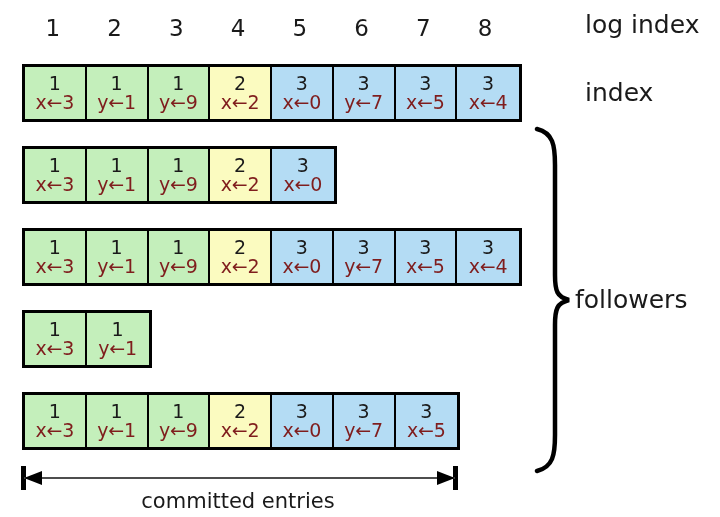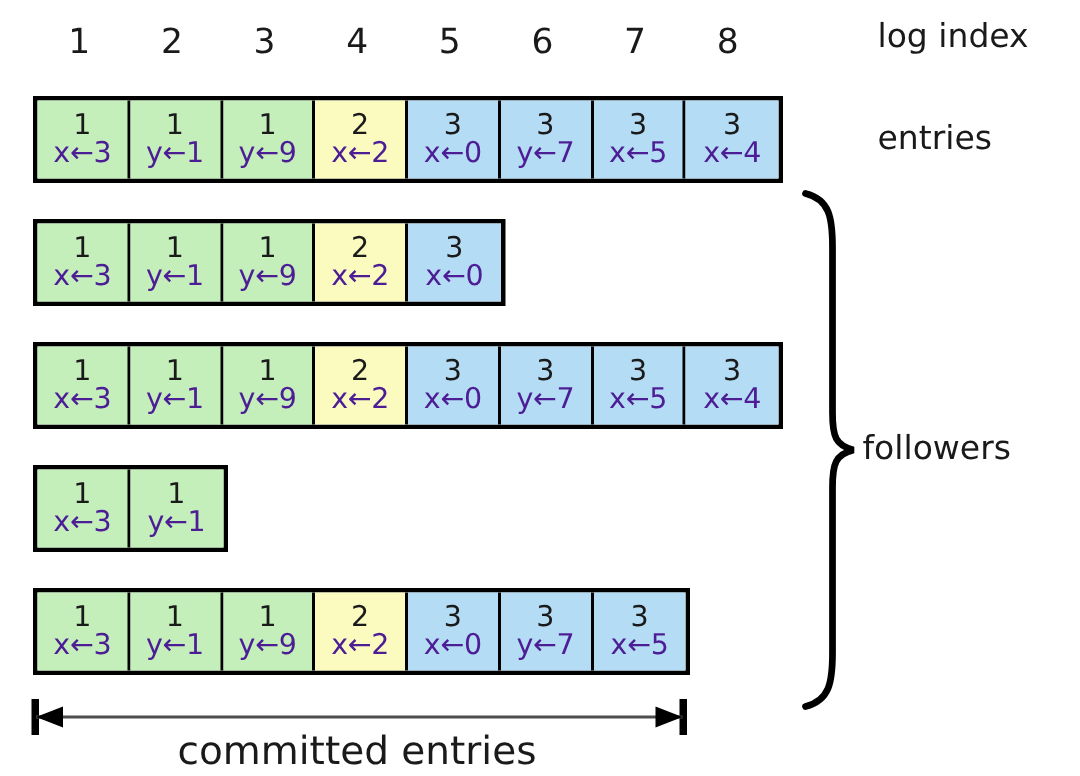--- a/index.html
+++ b/index.html
@@ -30,21 +30,21 @@
     text-align: center;
     font-size: 23px;
     line-height: 28px;
     color: #1a1a1a;
     white-space: nowrap;
   }
 
   
   .side-label {
     position: absolute;
-    font-size: 22px;
+    font-size: 25px;
     line-height: 26px;
     color: #1a1a1a;
     white-space: nowrap;
   }
 
   
   .log-row {
     position: absolute;
     display: flex;
     height: 58px;
@@ -71,38 +71,38 @@
 
   .cell-term {
     font-size: 19px;
     line-height: 20px;
     color: #1a1a1a;
     margin-bottom: -1px;
   }
   .cell-cmd {
     font-size: 19px;
     line-height: 21px;
-    color: #4c1d95;
+    color: #7f1d1d;
     white-space: nowrap;
     letter-spacing: -0.2px;
   }
 
   
   .term-1 { background: #c4efbb; }
   .term-2 { background: #fbfbc0; }
   .term-3 { background: #b4dcf4; }
 
   
   #committed-arrow {
     position: absolute;
   }
   .committed-caption {
     position: absolute;
     text-align: center;
-    font-size: 26px;
+    font-size: 21px;
     line-height: 26px;
     color: #1a1a1a;
     white-space: nowrap;
   }
 
   
   #followers-brace {
     position: absolute;
   }
 </style>
@@ -248,21 +248,21 @@
           <div class="cell-term">3</div>
           <div class="cell-cmd">y←7</div>
         </div>
         <div class="log-cell term-3">
           <div class="cell-term">3</div>
           <div class="cell-cmd">x←5</div>
         </div>
       </div>
     </div>
 
-  <div class="side-label" id="leader-label" style="left:585px; top:80px;">entries</div>
+  <div class="side-label" id="leader-label" style="left:585px; top:80px;">index</div>
 
   <div class="side-label" id="log-index-label" style="left:585px; top:12px;">log index</div>
 
   <svg id="followers-brace" width="80" height="350" style="left:515px; top:125px;" viewBox="0 0 80 350">
     <path d="M 22 4
              C 38 8, 40 20, 40 40
              L 40 150
              C 40 166, 42 172, 54 175
              C 42 178, 40 184, 40 200
              L 40 310

